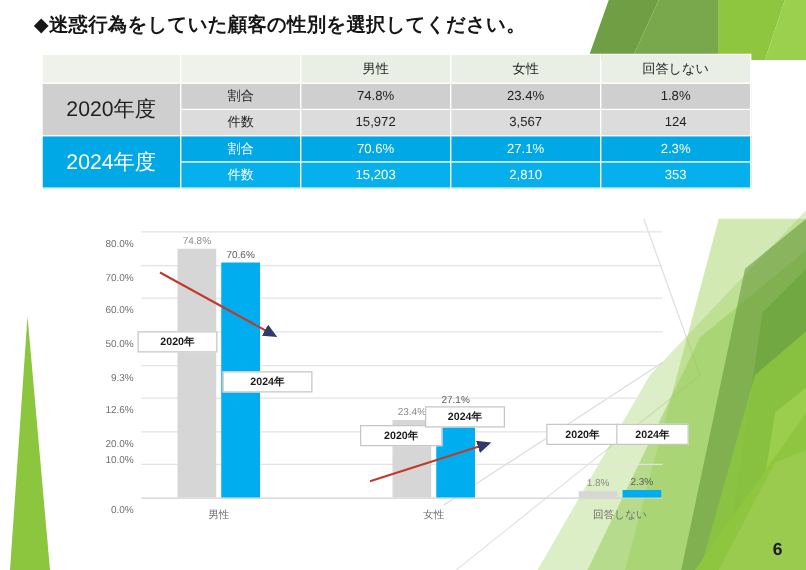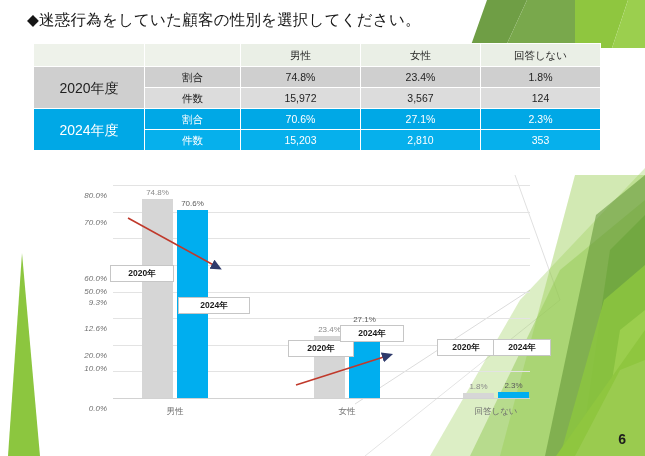--- a/index.html
+++ b/index.html
@@ -11,21 +11,21 @@
   }
   .slide{position:absolute;inset:0;overflow:hidden;}
 
   
   .deco{position:absolute;inset:0;pointer-events:none;}
   .deco svg{position:absolute;top:0;left:0;}
 
   
   .title{
     position:absolute;left:27px;top:10px;
-    font-size:15.5px;font-weight:normal;letter-spacing:.2px;
+    font-size:15.5px;font-weight:bold;letter-spacing:.2px;
     color:#161616;white-space:nowrap;
   }
 
   
   .tbl{
     position:absolute;left:33px;top:43px;width:563px;
     border-collapse:collapse;table-layout:fixed;
     font-size:10.5px;
   }
   .tbl td{
@@ -36,30 +36,30 @@
   }
   .c-year{width:110px;}
   .c-kind{width:95px;}
   .c-val{width:119px;}
   .hdr td{background:#eaefe6;height:22px;line-height:22px;color:#1f1f1f;}
   .hdr td.blank{background:#eef2ea;}
   .g-dark td{background:#cfcfcf;color:#1f1f1f;}
   .g-light td{background:#dcdcdc;color:#1f1f1f;}
   .b-dark td{background:#00a8e6;color:#ffffff;}
   .b-light td{background:#06b0ec;color:#ffffff;}
-  .yearcell{font-size:14px;}
+  .yearcell{font-size:17px;}
 
   
   .chart{position:absolute;left:0px;top:175px;width:645px;height:240px;}
   .plot{position:absolute;left:113px;top:10px;width:417px;height:213px;}
   .grid-line{position:absolute;left:0;width:417px;height:1px;background:#e3e3e3;}
   .grid-line.base{background:#d2d2d2;}
   .ytick{
     position:absolute;right:0;width:46px;text-align:right;
-    font-size:8px;color:#707070;transform:translateY(-50%);font-style:italic;
+    font-size:8px;color:#707070;transform:translateY(-50%);
   }
   .yticks{position:absolute;left:57px;top:10px;width:50px;height:213px;}
   .bar{position:absolute;bottom:0;}
   .bar.gray{background:#d6d6d6;}
   .bar.blue{background:#00AEEF;}
   .blabel{
     position:absolute;text-align:center;font-size:8px;
     white-space:nowrap;
   }
   .blabel.gray{color:#8a8a8a;}
@@ -159,22 +159,22 @@
   </table>
 
   <div class="chart">
 
     <div class="yticks">
         <div class="ytick" style="top: 223px;">0.0%</div>
         <div class="ytick" style="top: 183px;">10.0%</div>
         <div class="ytick" style="top: 169.75px;">20.0%</div>
         <div class="ytick" style="top: 143.125px;">12.6%</div>
         <div class="ytick" style="top: 116.5px;">9.3%</div>
-        <div class="ytick" style="top: 89.875px; margin-top: 16px;">50.0%</div>
-        <div class="ytick" style="top: 63.25px; margin-top: 30px;">60.0%</div>
+        <div class="ytick" style="top: 89.875px;">50.0%</div>
+        <div class="ytick" style="top: 63.25px;">60.0%</div>
         <div class="ytick" style="top: 36.625px;">70.0%</div>
         <div class="ytick" style="top: 10px;">80.0%</div>
       </div>
     <div class="plot">
         <div class="grid-line base" style="top: 213px;"></div>
         <div class="grid-line" style="top: 186.375px;"></div>
         <div class="grid-line" style="top: 159.75px;"></div>
         <div class="grid-line" style="top: 133.125px;"></div>
         <div class="grid-line" style="top: 106.5px;"></div>
         <div class="grid-line" style="top: 79.875px;"></div>

